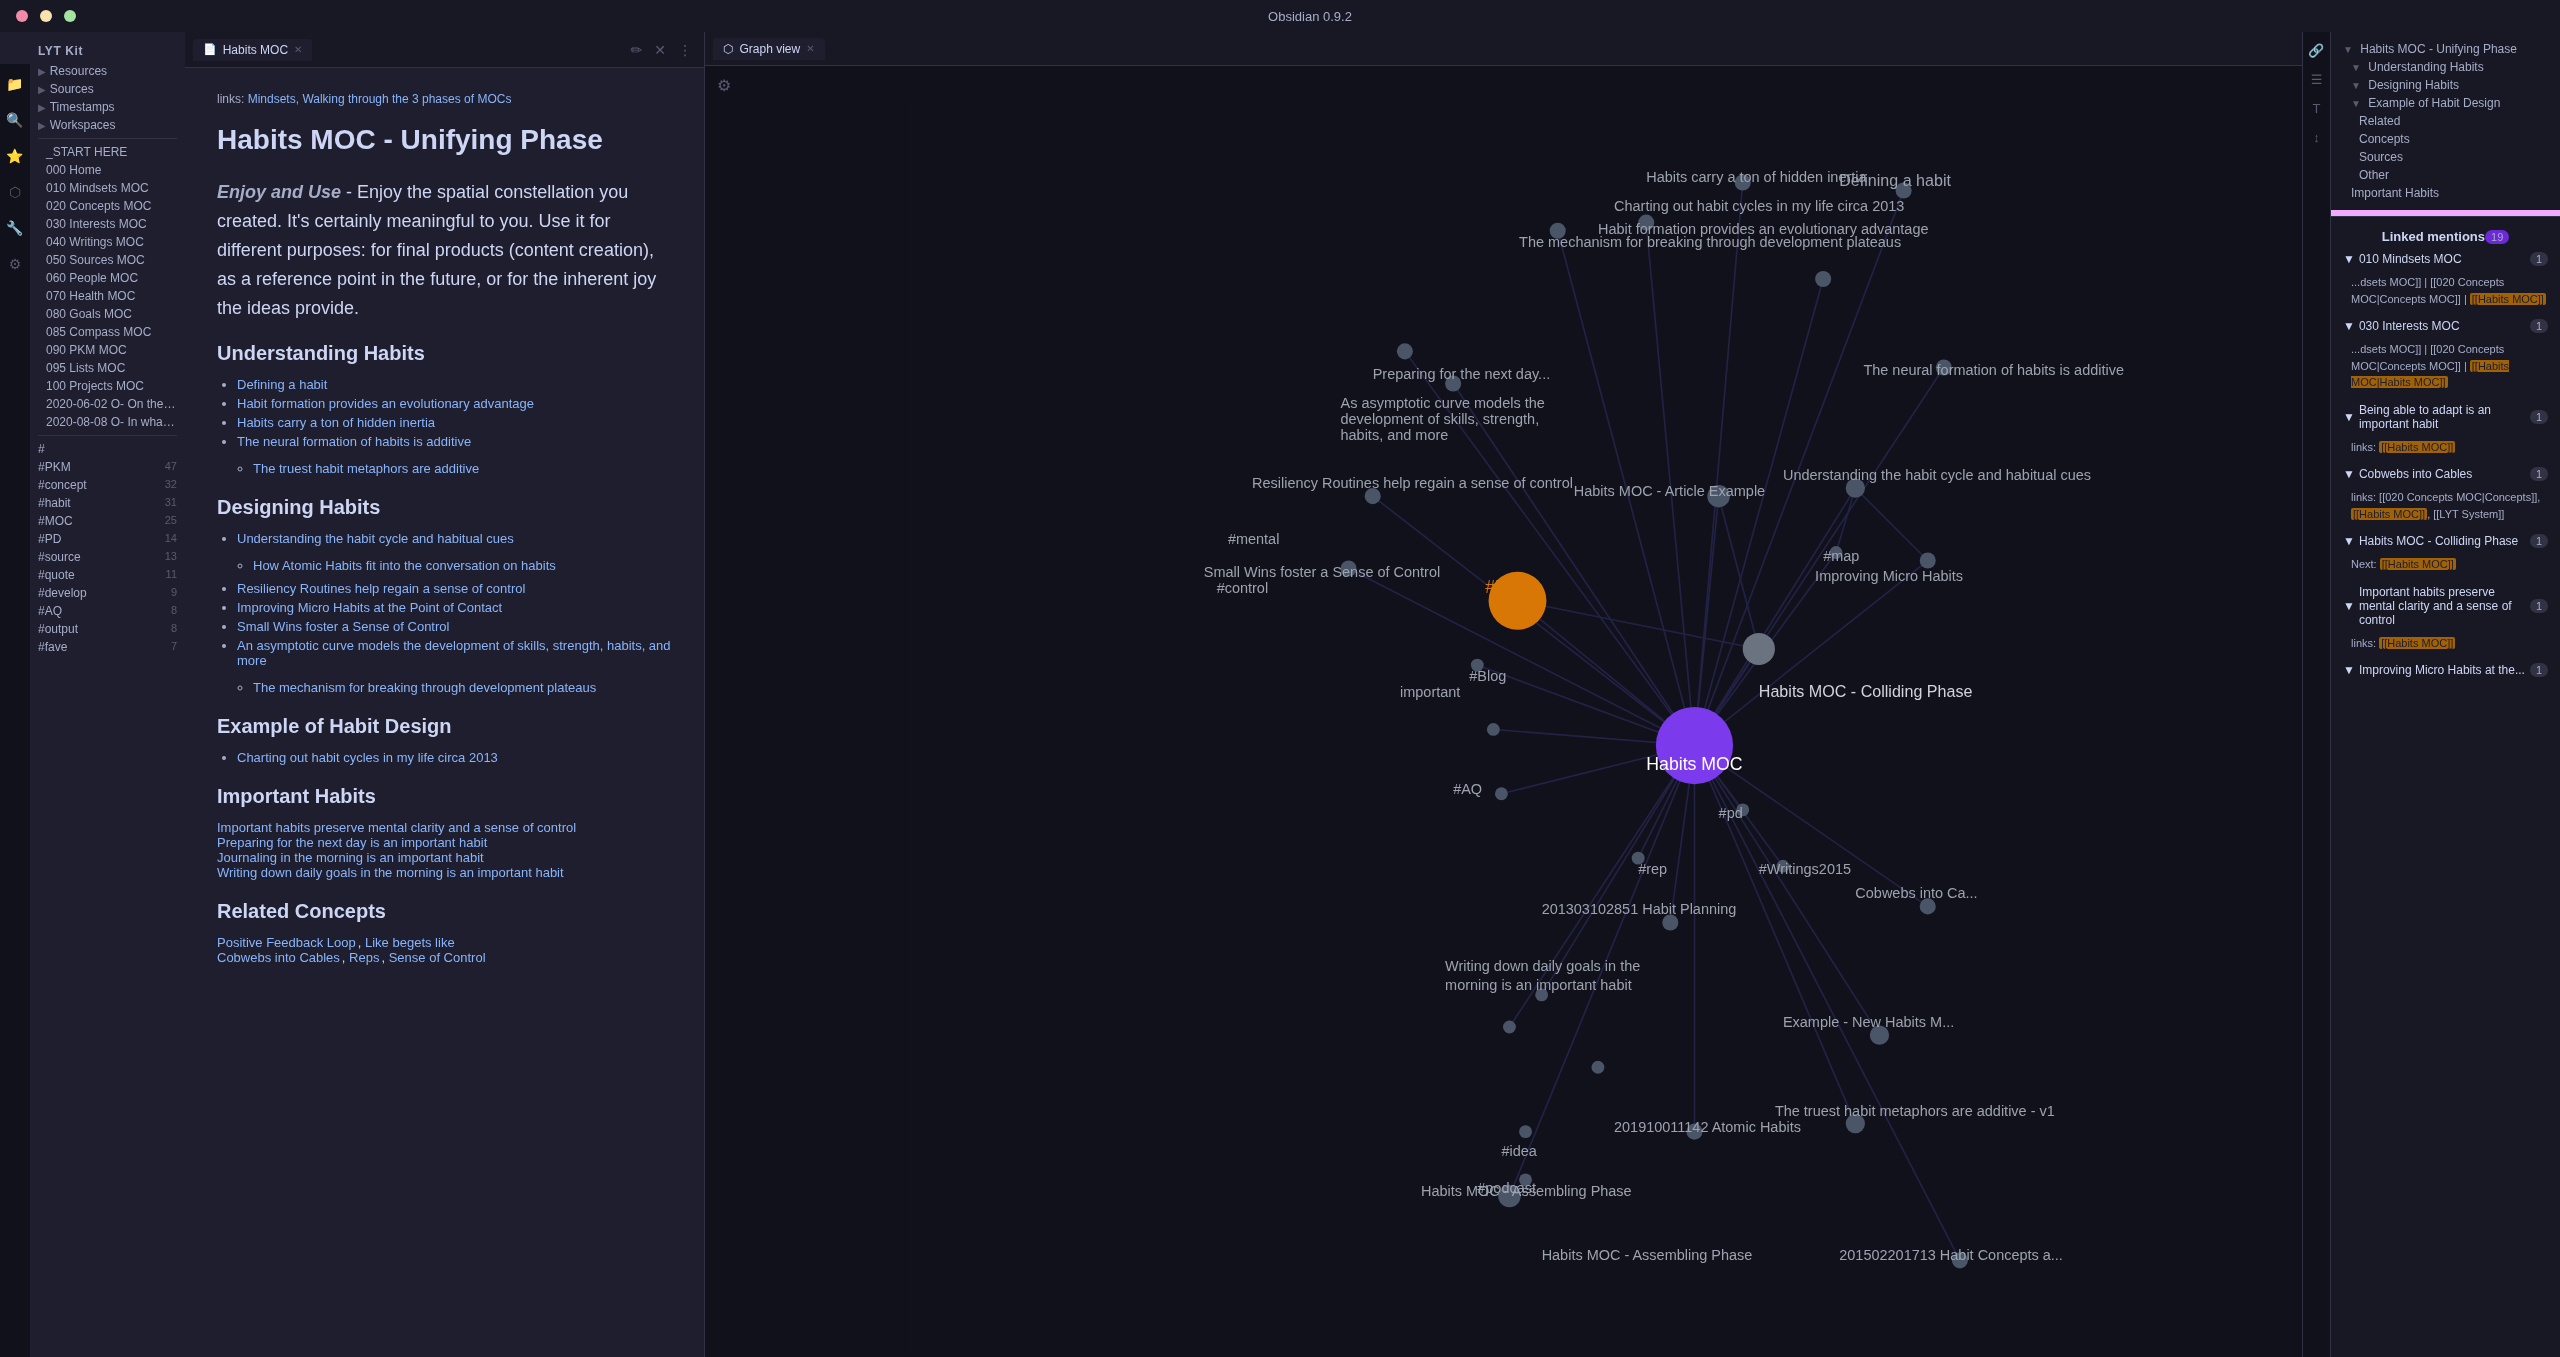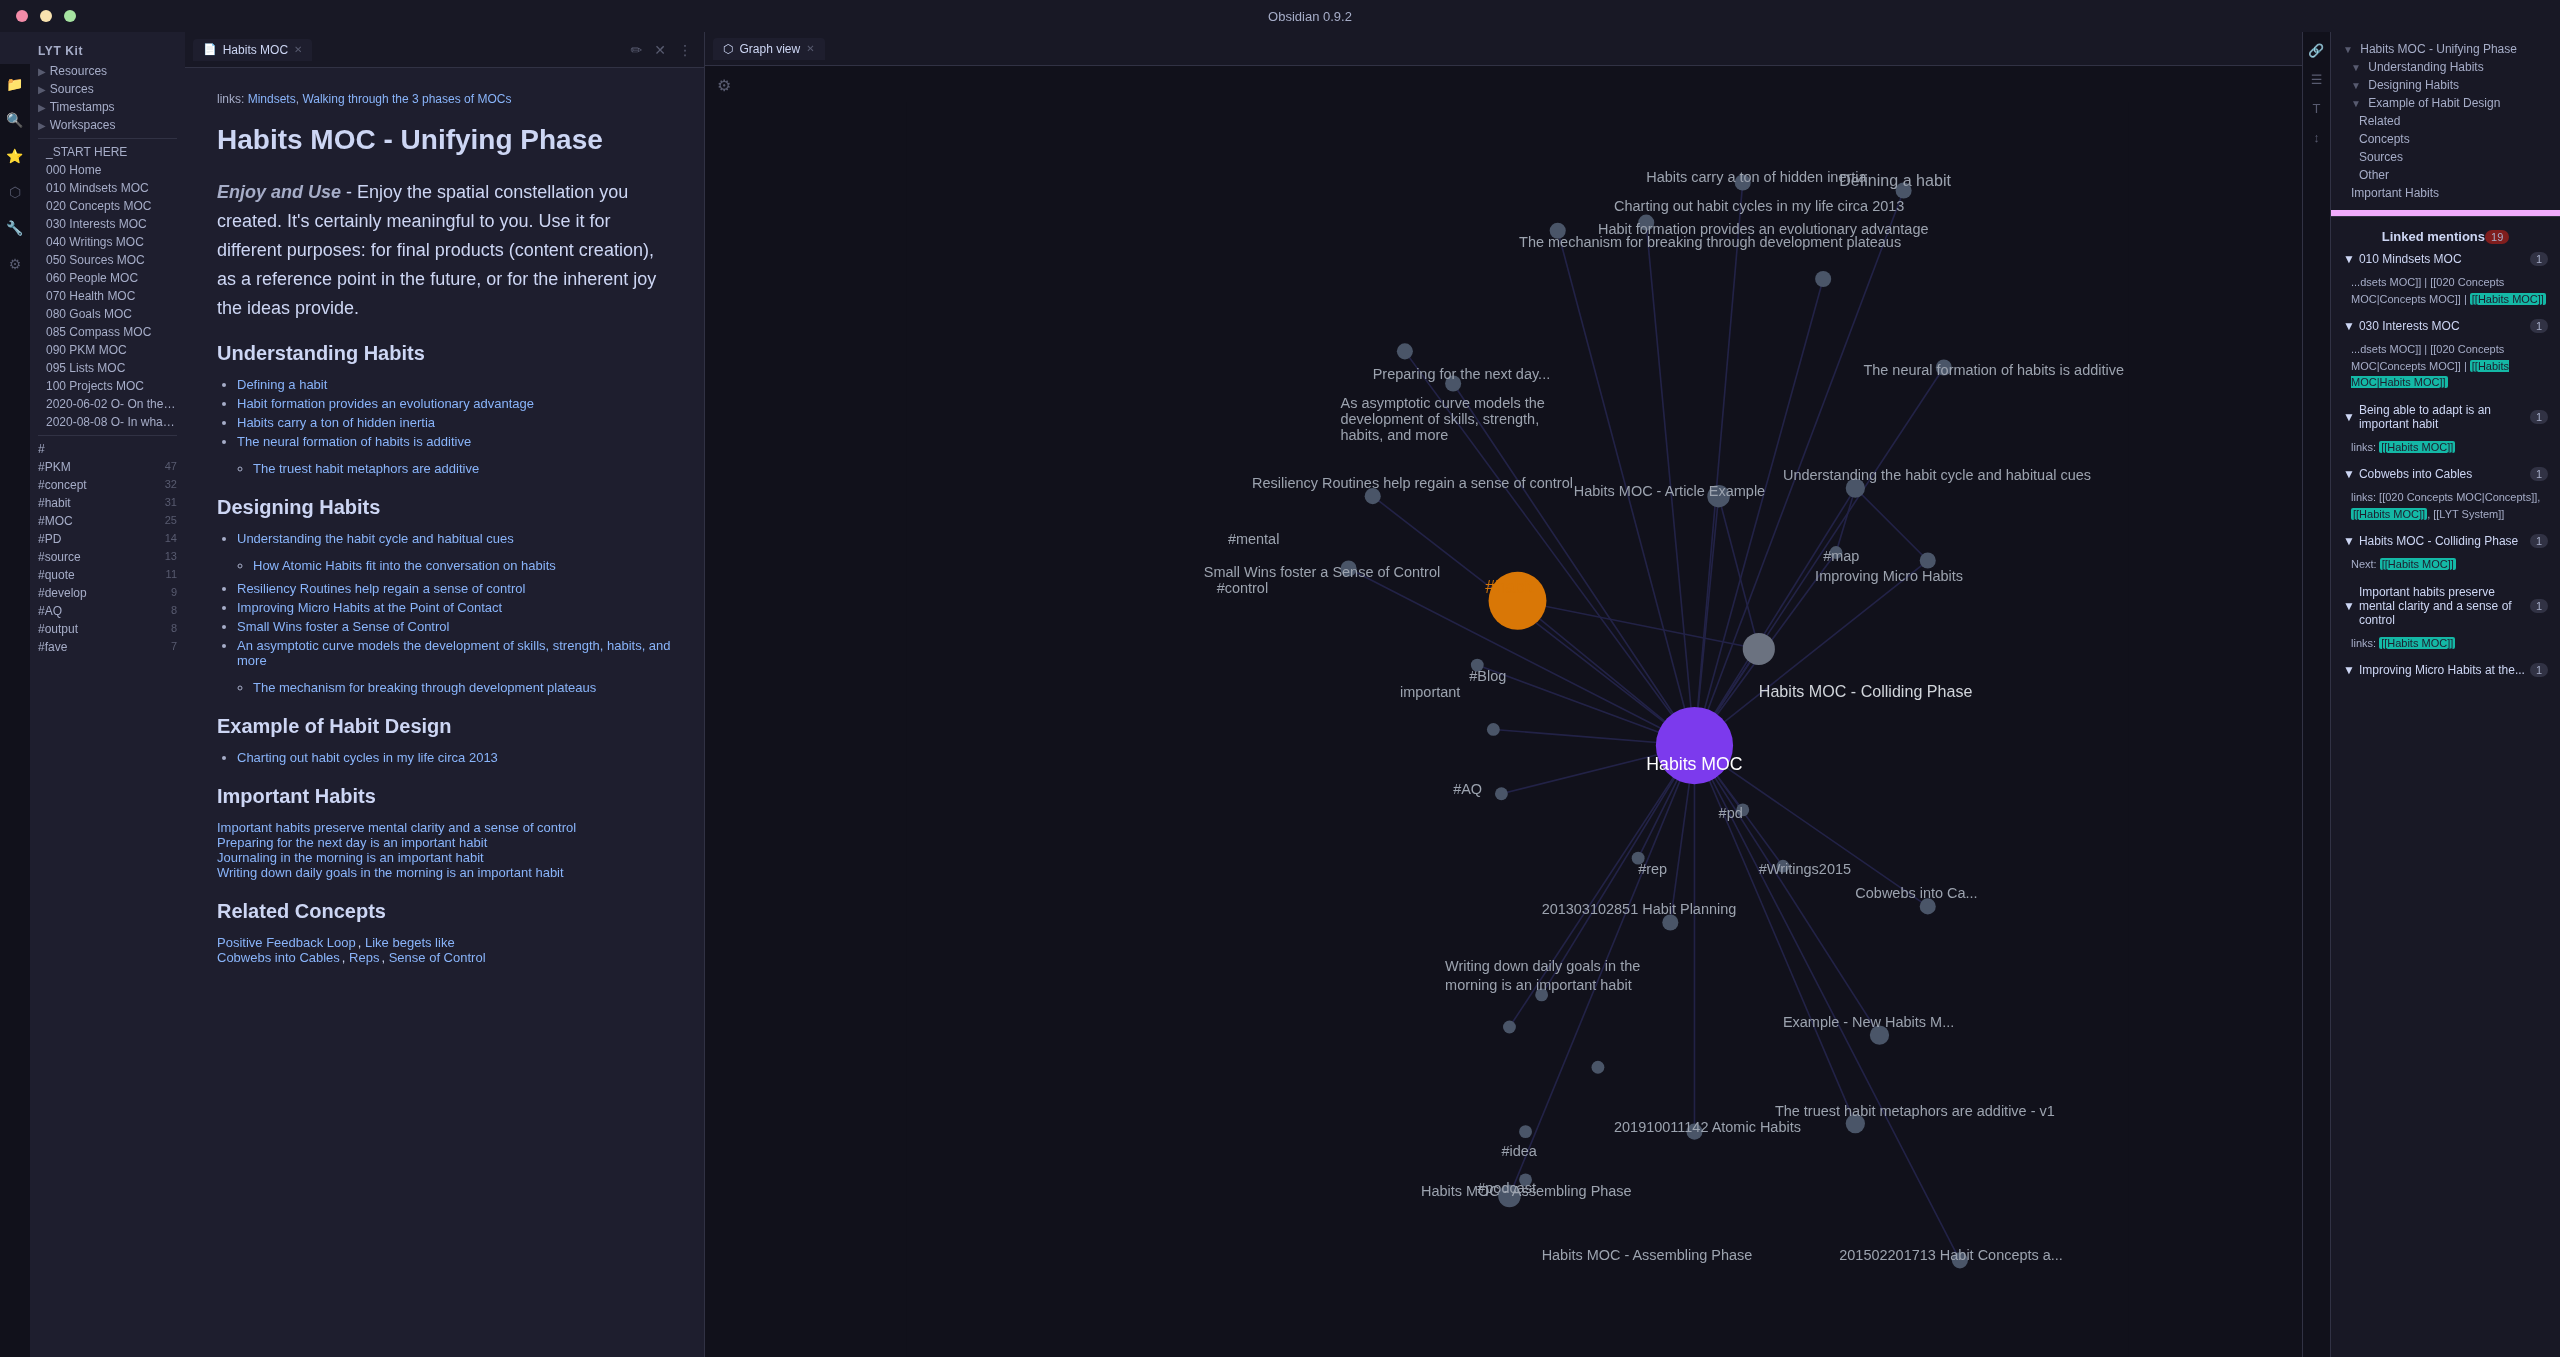--- a/index.html
+++ b/index.html
@@ -79,28 +79,28 @@
     
     .right-divider { height: 1px; background: #313244; }
     
     .linked-mentions { flex: 1; overflow-y: auto; padding: 8px 0; }
     .linked-mentions::-webkit-scrollbar { width: 4px; }
     .linked-mentions::-webkit-scrollbar-track { background: transparent; }
     .linked-mentions::-webkit-scrollbar-thumb { background: #313244; }
     
     .mentions-header { display: flex; align-items: center; justify-content: center; padding: 4px 12px; }
     .mentions-title { font-size: 13px; font-weight: 600; color: #cdd6f4; }
-    .mentions-count { background: #7f1d1d; color: #a6adc8; font-size: 11px; padding: 1px 6px; border-radius: 8px; }
+    .mentions-count { background: #6d28d9; color: #a6adc8; font-size: 11px; padding: 1px 6px; border-radius: 8px; }
     
     .mention-group { margin-bottom: 4px; }
     .mention-group-header { display: flex; align-items: center; justify-content: space-between; padding: 4px 12px; cursor: pointer; }
     .mention-group-title { font-size: 12px; color: #cdd6f4; display: flex; align-items: center; gap: 4px; }
     .mention-group-count { background: #313244; color: #a6adc8; font-size: 11px; padding: 1px 6px; border-radius: 8px; }
     .mention-content { padding: 4px 12px 4px 20px; font-size: 11px; color: #a6adc8; line-height: 1.5; }
-    .mention-content .highlight { background: #14b8a6; color: #1e1e2e; padding: 0 2px; border-radius: 2px; font-size: 11px; }
+    .mention-content .highlight { background: #a16207; color: #1e1e2e; padding: 0 2px; border-radius: 2px; font-size: 11px; }
     
     .right-icons { width: 28px; background: #11111b; position: absolute; right: 230px; top: 32px; bottom: 0; display: flex; flex-direction: column; align-items: center; padding-top: 8px; gap: 8px; border-left: 1px solid #313244; }
     .right-icon { color: #585b70; font-size: 13px; cursor: pointer; padding: 3px; }
   </style>
 </head>
 <body>
 
 <div class="title-bar">
   <div class="title-bar-left">
     <div class="window-btn win-close"></div>

